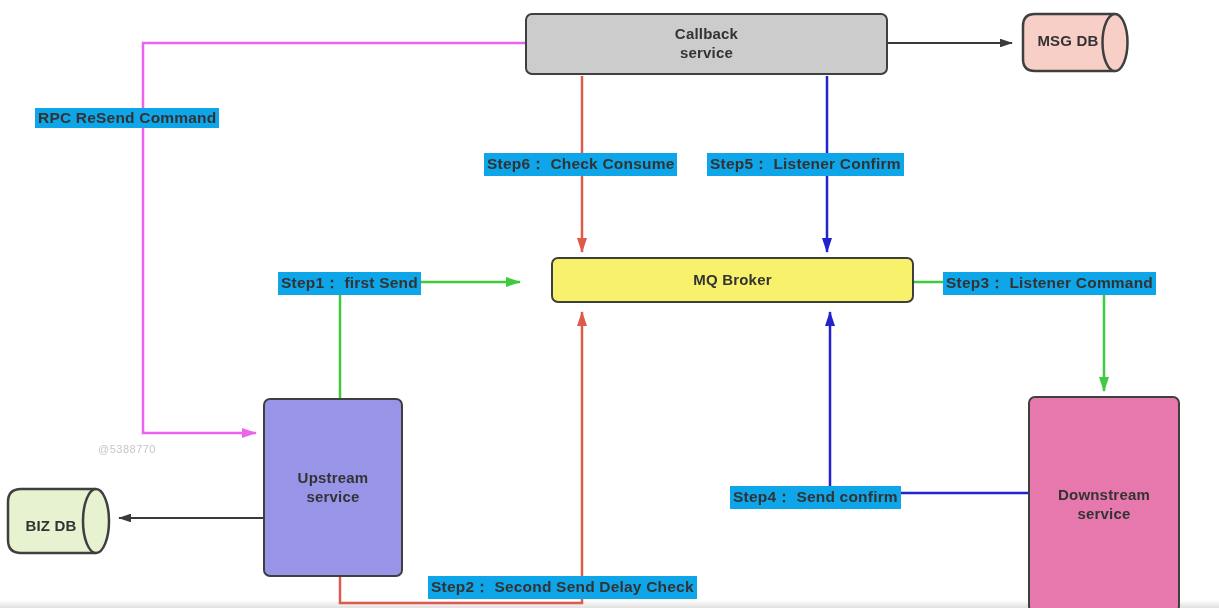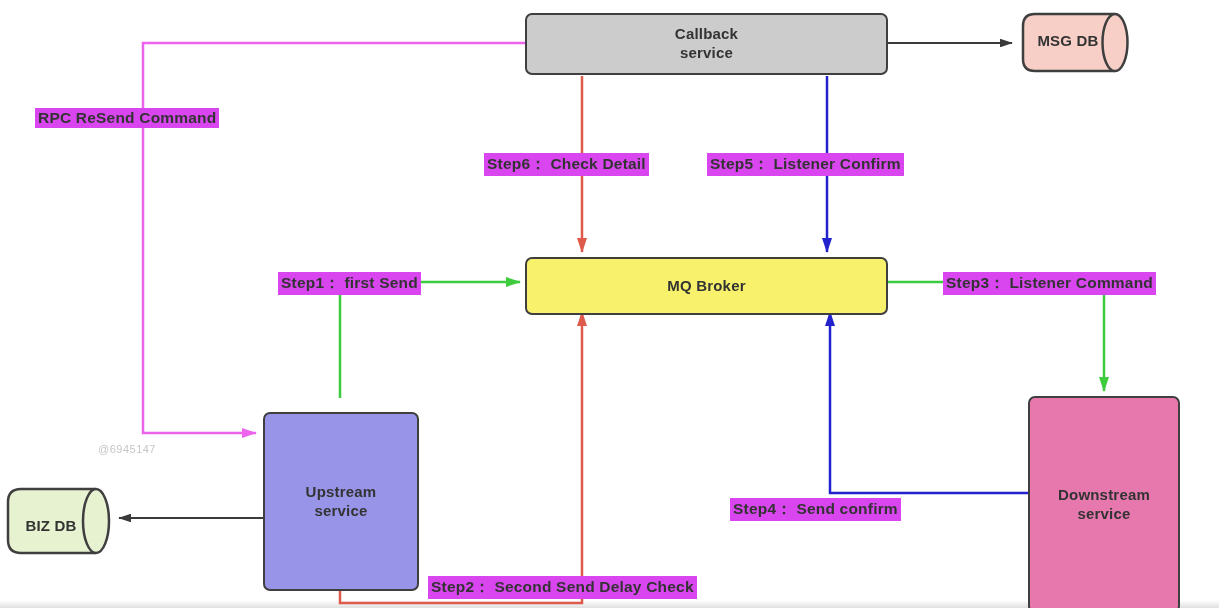--- a/index.html
+++ b/index.html
@@ -11,43 +11,43 @@
   .node{
     position:absolute;z-index:2;display:flex;align-items:center;justify-content:center;
     border:2.5px solid var(--border);border-radius:7px;box-sizing:border-box;
     text-align:center;
   }
   .node-label{
     white-space:pre-line;font-weight:bold;color:var(--node_text);
     font-size:15px;line-height:1.25;letter-spacing:.2px;
   }
   .node-callback{left:525px;top:13px;width:363px;height:62px;background:var(--callback_fill);}
-  .node-mq{left:525px;top:257px;width:363px;height:58px;background:var(--mq_fill);}
-  .node-upstream{left:263px;top:412px;width:156px;height:179px;background:var(--upstream_fill);}
+  .node-mq{left:551px;top:257px;width:363px;height:46px;background:var(--mq_fill);}
+  .node-upstream{left:263px;top:398px;width:140px;height:179px;background:var(--upstream_fill);}
   .node-downstream{left:1028px;top:396px;width:152px;height:217px;background:var(--downstream_fill);}
   .cyl{position:absolute;z-index:2;}
   .cyl .cyl-label{
     position:absolute;left:0;top:0;bottom:0;display:flex;align-items:center;justify-content:center;
     font-weight:bold;color:var(--node_text);font-size:15px;letter-spacing:.2px;
   }
   .cyl-msgdb{left:1020px;top:12px;width:110px;height:57px;}
   .cyl-msgdb .cyl-label{width:96px;}
   .cyl-bizdb{left:5px;top:487px;width:107px;height:77px;}
   .cyl-bizdb .cyl-label{width:92px;}
   .edge-label{
     position:absolute;z-index:3;font-weight:bold;color:var(--label_text);
-    font-size:15.5px;white-space:nowrap;background:#d946ef;padding:1px 3px;
+    font-size:15.5px;white-space:nowrap;background:#0ea5e9;padding:1px 3px;
     letter-spacing:.2px;
   }
   .lbl-rpc{left:35px;top:108px;}
   .lbl-step6{left:484px;top:153px;}
   .lbl-step5{left:707px;top:153px;}
   .lbl-step1{left:278px;top:272px;}
   .lbl-step3{left:943px;top:272px;}
-  .lbl-step4{left:730px;top:486px;margin-top:12px;}
+  .lbl-step4{left:730px;top:486px;}
   .lbl-step2{left:428px;top:576px;}
   .watermark{position:absolute;z-index:4;font-weight:normal;}
   .wm-id{left:98px;top:443px;font-size:11px;color:var(--watermark_dim);letter-spacing:.5px;}
   .wm-url{left:965px;top:578px;font-size:16.5px;color:var(--watermark_light);}
   .bottom-edge{
     position:absolute;left:0;right:0;bottom:0;height:8px;z-index:0;
     background:linear-gradient(to bottom,rgba(0,0,0,0),rgba(0,0,0,0.12));
   }
 </style>
 </head>
@@ -122,23 +122,23 @@
 
   <div class="cyl cyl-bizdb">
     <svg width="107" height="68" viewBox="0 0 107 68">
       <path d="M 91 2 L 16 2 Q 3 2 3 15 L 3 53 Q 3 66 16 66 L 91 66" fill="var(--bizdb_fill)" stroke="var(--border)" stroke-width="2.5"></path>
       <ellipse cx="91" cy="34" rx="13" ry="32" fill="var(--bizdb_fill)" stroke="var(--border)" stroke-width="2.5"></ellipse>
     </svg>
     <span class="cyl-label">BIZ DB</span>
   </div>
 
   <div class="edge-label lbl-rpc">RPC ReSend Command</div>
-  <div class="edge-label lbl-step6">Step6： Check Detail</div>
+  <div class="edge-label lbl-step6">Step6： Check Consume</div>
   <div class="edge-label lbl-step5">Step5： Listener Confirm</div>
   <div class="edge-label lbl-step1">Step1： first Send</div>
   <div class="edge-label lbl-step3">Step3： Listener Command</div>
   <div class="edge-label lbl-step4">Step4： Send confirm</div>
   <div class="edge-label lbl-step2">Step2： Second Send Delay Check</div>
 
-  <div class="watermark wm-id">@6945147</div>
+  <div class="watermark wm-id">@5388770</div>
 
   <div class="bottom-edge"></div>
 </div>
 
 </body></html>

